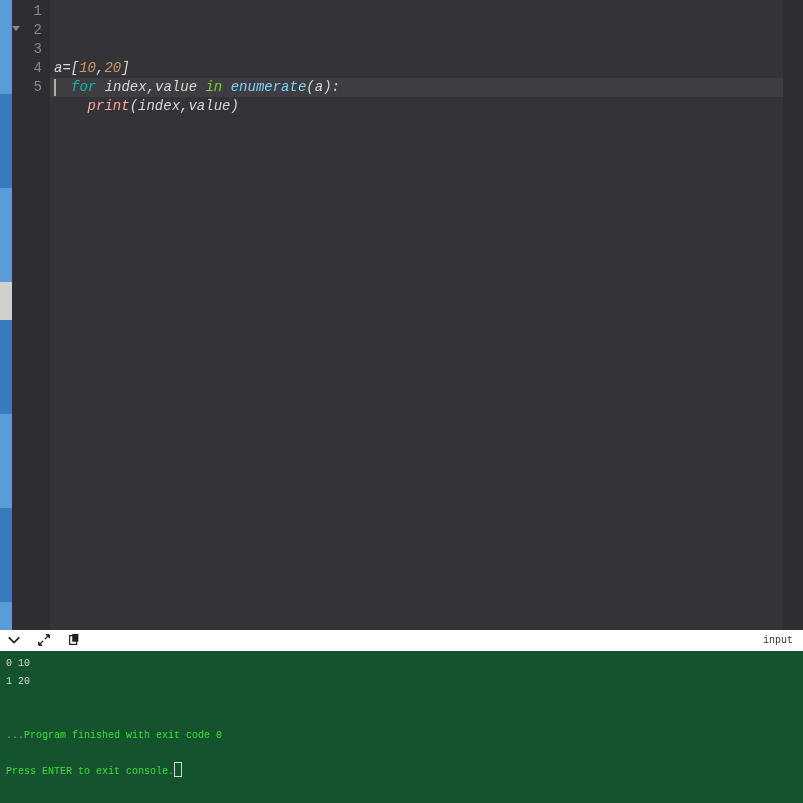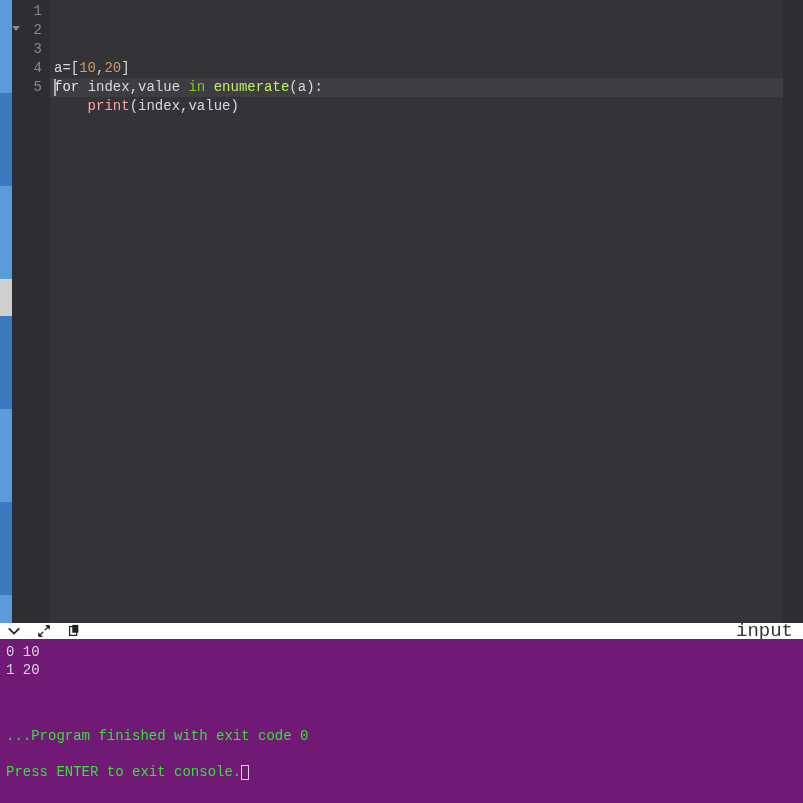--- a/index.html
+++ b/index.html
@@ -56,65 +56,65 @@
 }
 .code {
   flex: 1;
   background: #333338;
   color: #d8d8d8;
   padding: 2px 4px;
   line-height: 19px;
   position: relative;
   white-space: pre;
 }
-.code-line { height: 19px; }
+.code-line { height: 19px; font-style: italic; }
 .active-line {
   position: absolute;
   left: 0; right: 0;
   height: 19px;
   background: #3d3d42;
   z-index: 0;
 }
 .code-line span { position: relative; z-index: 1; }
 .tok-id  { color: #d8d8d8; }
 .tok-op  { color: #d8d8d8; }
 .tok-num { color: #d19a66; }
-.tok-kw  { color: #e5e5e5; }
+.tok-kw  { color: #14b8a6; padding-left: 17px; }
 .tok-kw2 { color: #84cc16; }
 .tok-fn  { color: #fca5a5; }
-.tok-call{ color: #bef264; }
+.tok-call{ color: #7dd3fc; }
 .right-gutter {
   width: 20px;
   background: #2e2e32;
 }
 .toolbar {
-  height: 16px;
+  height: 22px;
   background: #ffffff;
   display: flex;
   align-items: center;
   padding: 0 6px;
   gap: 14px;
   color: #333;
-  font-size: 19px;
+  font-size: 10px;
 }
 .tool-ico { width: 16px; height: 16px; display: inline-flex; align-items: center; justify-content: center; cursor: pointer; }
 .toolbar-spacer { flex: 1; }
 .toolbar-right { color: #333; padding-right: 4px; }
 .console {
   flex: 1;
-  background: #701a75;
+  background: #14532d;
   color: #00e000;
   padding: 4px 6px;
   line-height: 18px;
-  font-size: 14px;
+  font-size: 10px;
   white-space: pre;
   position: relative;
 }
 .console-out { color: #d8d8d8; }
-.console-finish { color: #38e038; margin-top: 30px; display: inline-block; }
+.console-finish { color: #38e038; margin-top: 18px; display: inline-block; }
 .console-cursor {
   display: inline-block;
   width: 8px; height: 15px;
   border: 1px solid #d8d8d8;
   vertical-align: text-bottom;
   margin-left: 0px;
 }
 .cursor-caret {
   position: absolute;
   width: 2px;

